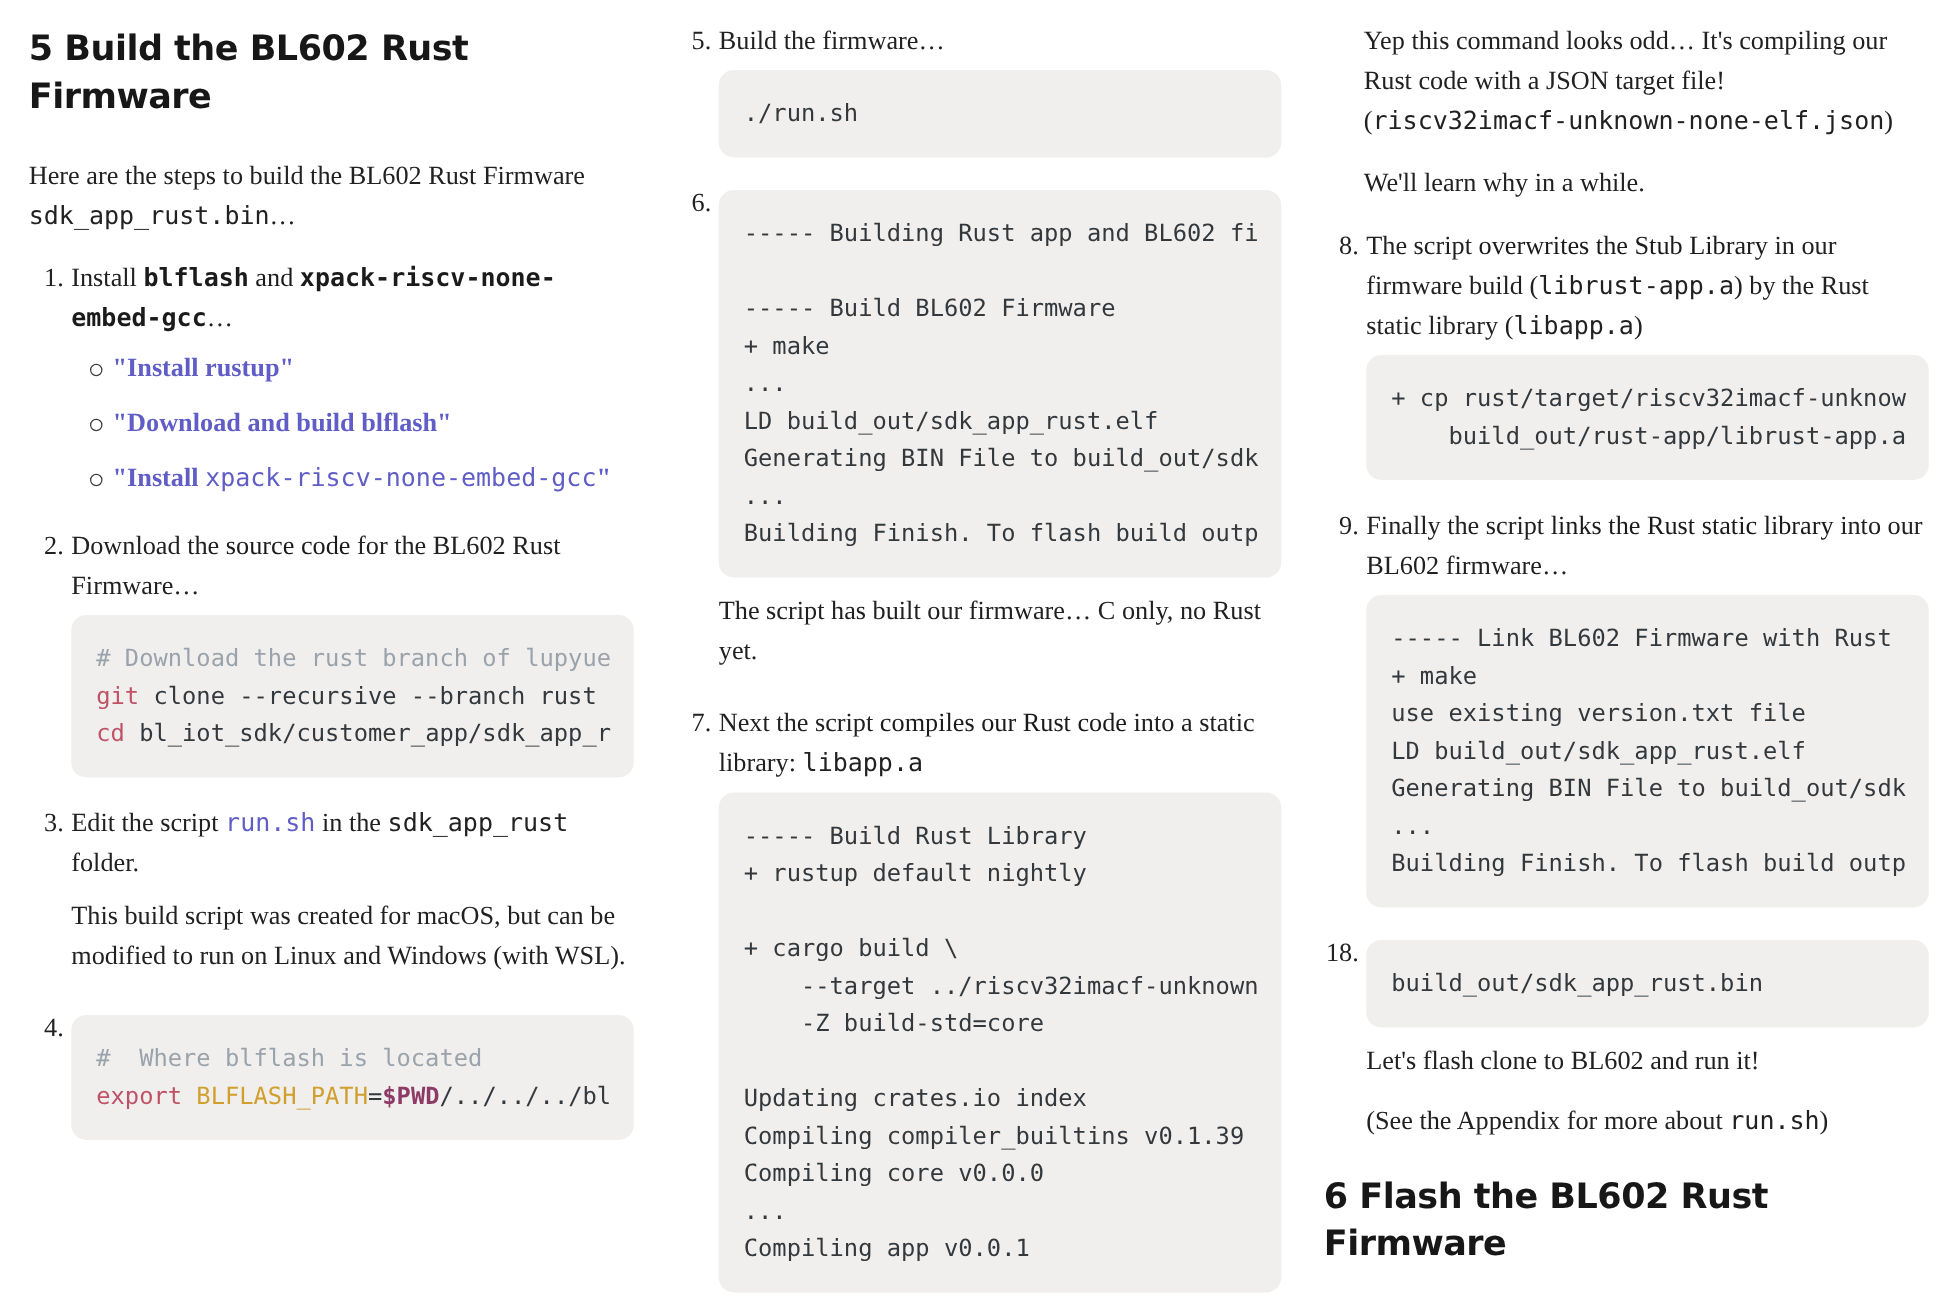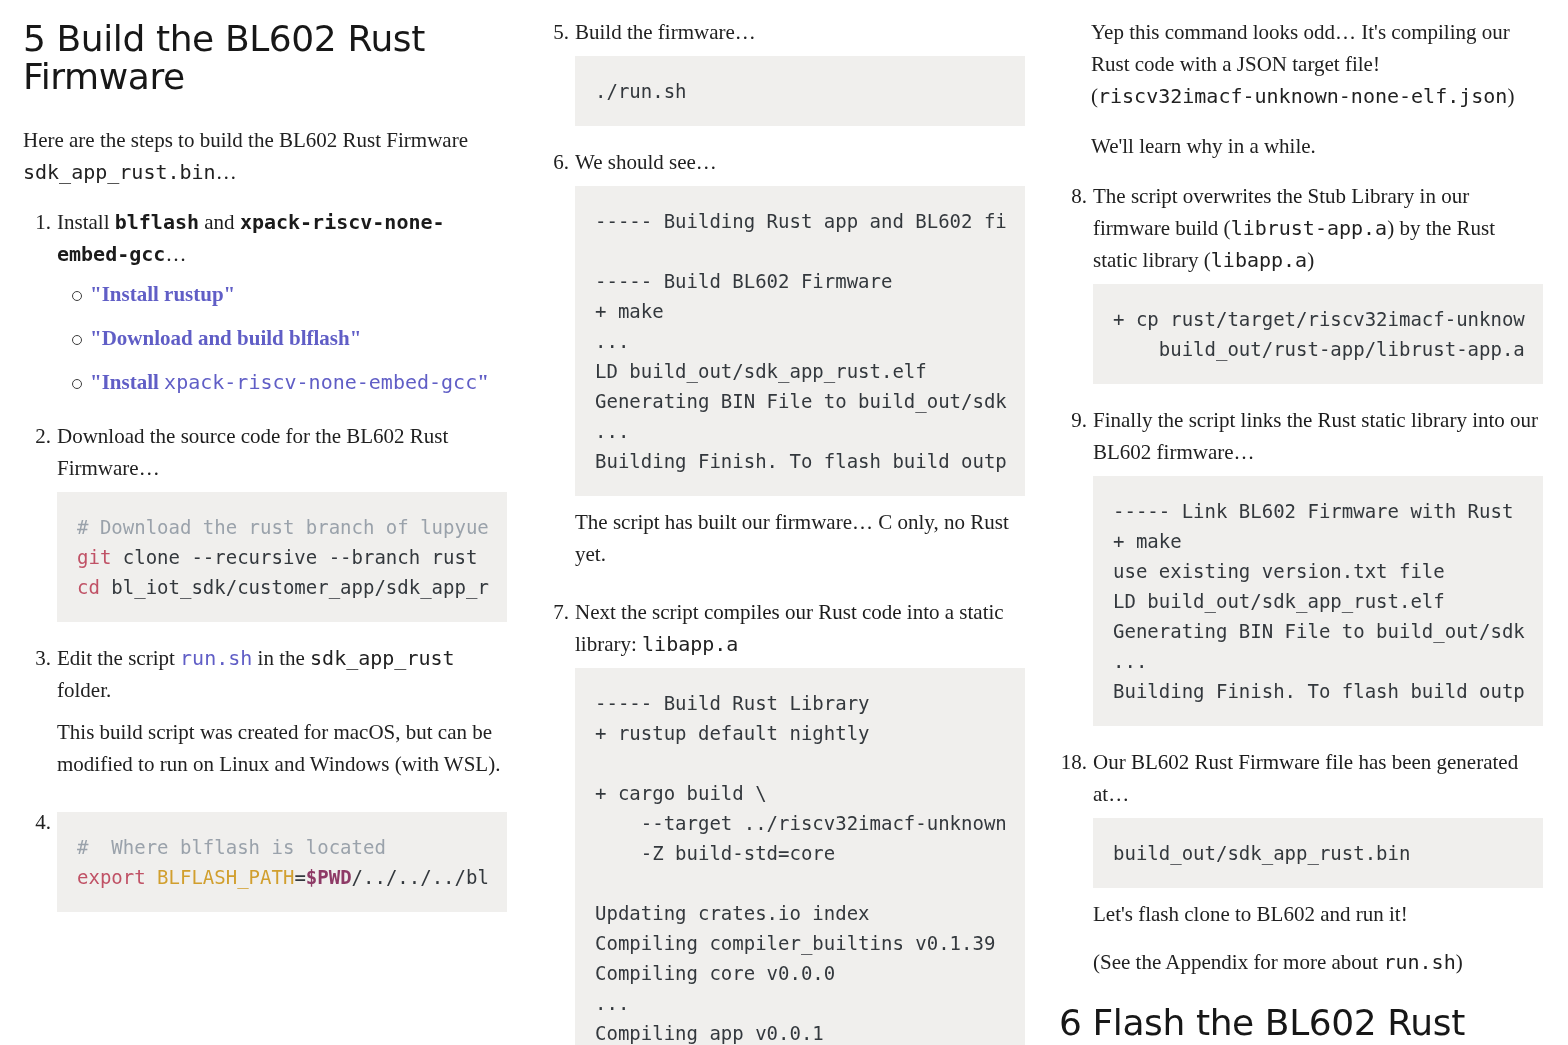--- a/index.html
+++ b/index.html
@@ -8,21 +8,21 @@
     font-family:"Liberation Serif",serif;color:var(--body,#212121);
   }
   .page{
     box-sizing:border-box;height:1045px;
     padding:16px 0 0 23px;
     display:flex;gap:34px;overflow:hidden;
   }
   .col{width:484px;flex:none;}
   h2.sec{
     font-family:"DejaVu Sans","Liberation Sans",sans-serif;
-    font-weight:normal;font-size:36px;line-height:38px;
+    font-weight:bold;font-size:28px;line-height:38px;
     letter-spacing:-0.4px;color:var(--heading,#171717);
     margin:4px 0 28px 0;
   }
   .para,.lead,.cont{
     font-size:21px;line-height:32px;margin:0 0 18px 0;
   }
   .lead{margin:0 0 8px 0;}
   .cont{margin:10px 0 16px 0;}
   .p-indent{margin-left:32px;}
   .li{display:flex;margin:0 0 10px 0;font-size:21px;line-height:32px;}
@@ -40,21 +40,21 @@
   }
   code.ic.bold{font-weight:bold;}
   a.lnk{color:var(--link,#605ec6);font-weight:bold;text-decoration:none;cursor:pointer;}
   a.lnk code.ic{font-weight:normal;color:var(--link,#605ec6);}
   pre.code{
     background:var(--code_bg,#f0efed);
     color:var(--code_text,#33383d);
     font-family:"DejaVu Sans Mono","Liberation Mono",monospace;
     font-size:19px;line-height:30px;
     margin:6px 0 10px 0;padding:20px;
-    white-space:pre;overflow:hidden;border-radius:0;
+    white-space:pre;overflow:hidden;border-radius:12px;
   }
   pre.code .cm{color:var(--comment,#9aa2ab);}
   pre.code .k{color:var(--keyword,#c05266);}
   pre.code .va{color:var(--variable,#d19f2e);text-align:right;}
   pre.code .pw{color:var(--var_expand,#8e3a66);font-weight:bold;}
 </style>
 </head>
 <body>
 
 <div class="page">
@@ -112,21 +112,20 @@
         <span class="marker">5.</span>
         <div class="li-body">
           <p class="lead"><span class="t">Build the firmware…</span></p>
           <pre class="code">./run.sh
 </pre>
         </div>
       </div>
       <div class="li">
         <span class="marker">6.</span>
         <div class="li-body">
-          <p class="lead"><span class="t">We should see…</span></p>
           <pre class="code">----- Building Rust app and BL602 fi
 
 ----- Build BL602 Firmware
 + make
 ...
 LD build_out/sdk_app_rust.elf
 Generating BIN File to build_out/sdk
 ...
 Building Finish. To flash build outp
 </pre>
@@ -175,21 +174,20 @@
 LD build_out/sdk_app_rust.elf
 Generating BIN File to build_out/sdk
 ...
 Building Finish. To flash build outp
 </pre>
         </div>
       </div>
       <div class="li">
         <span class="marker">18.</span>
         <div class="li-body">
-          <p class="lead"><span class="t">Our </span><span class="bold">BL602 Rust Firmware file</span><span class="t"> has been generated at…</span></p>
           <pre class="code">build_out/sdk_app_rust.bin
 </pre>
           <p class="cont"><span class="t">Let's flash clone to BL602 and run it!</span></p>
           <p class="cont"><span class="t">(See the Appendix for more about </span><code class="ic">run.sh</code><span class="t">)</span></p>
         </div>
       </div>
       <h2 class="sec">6 Flash the BL602 Rust Firmware</h2>
     </div>
 </div>
 

